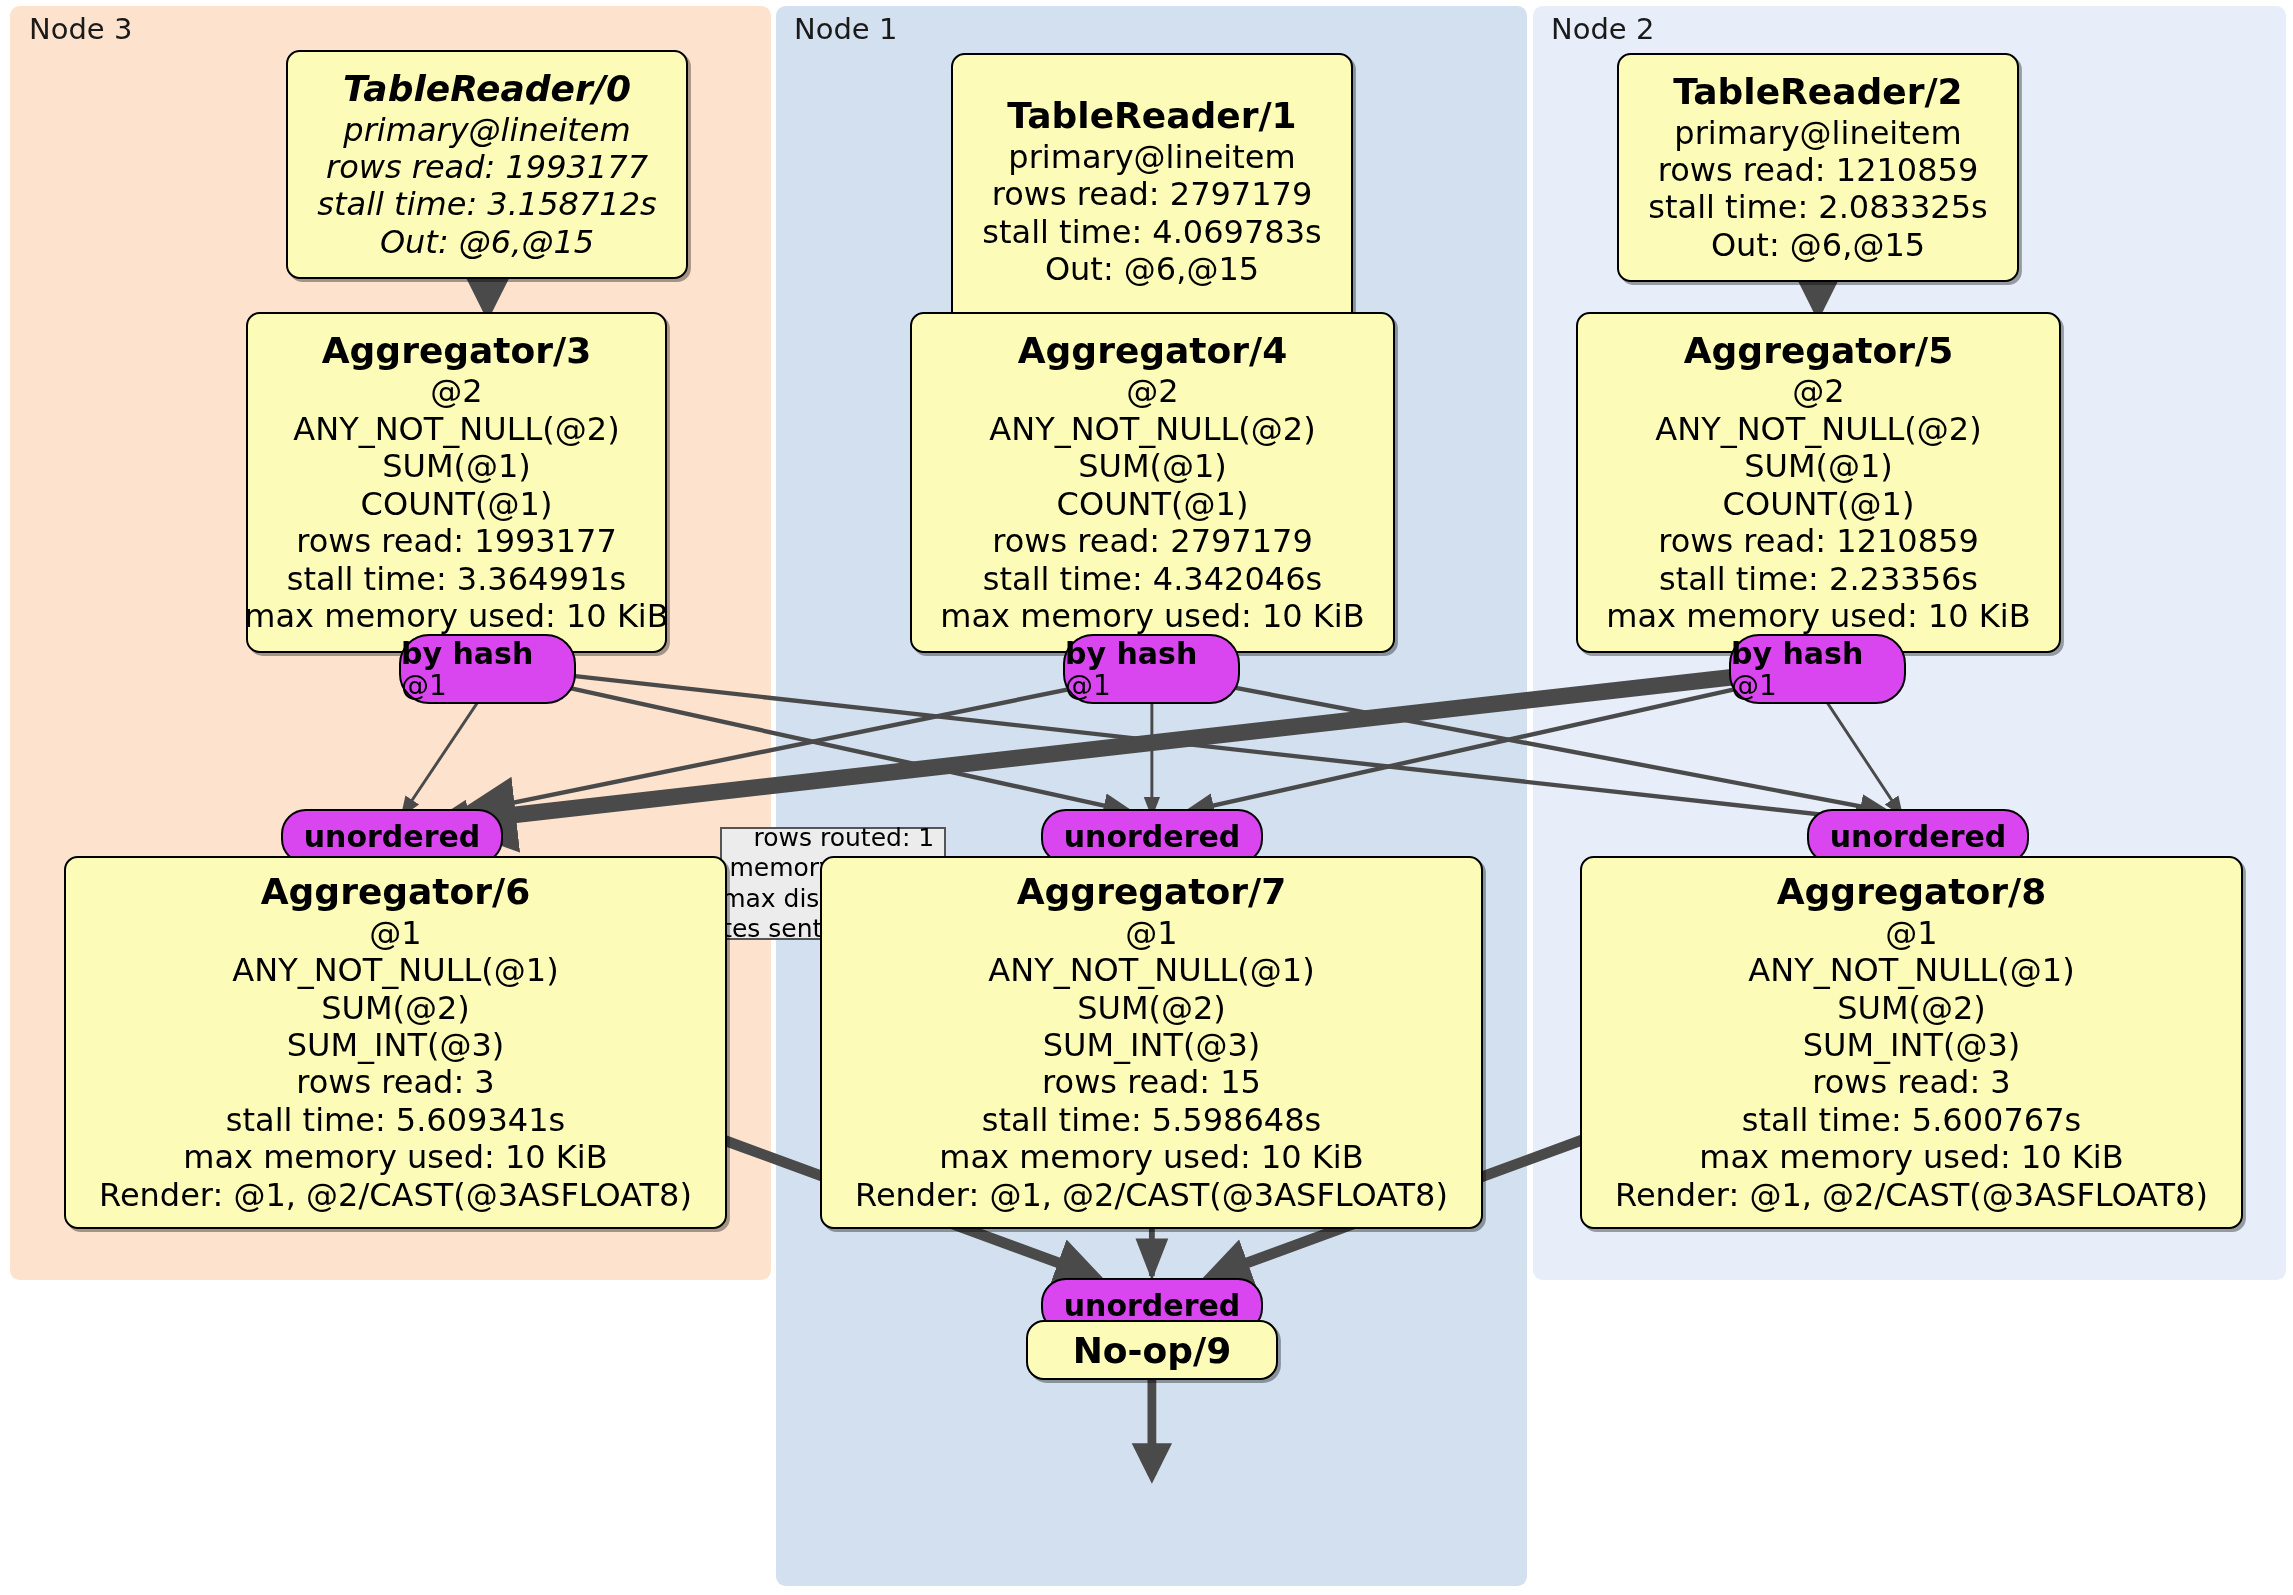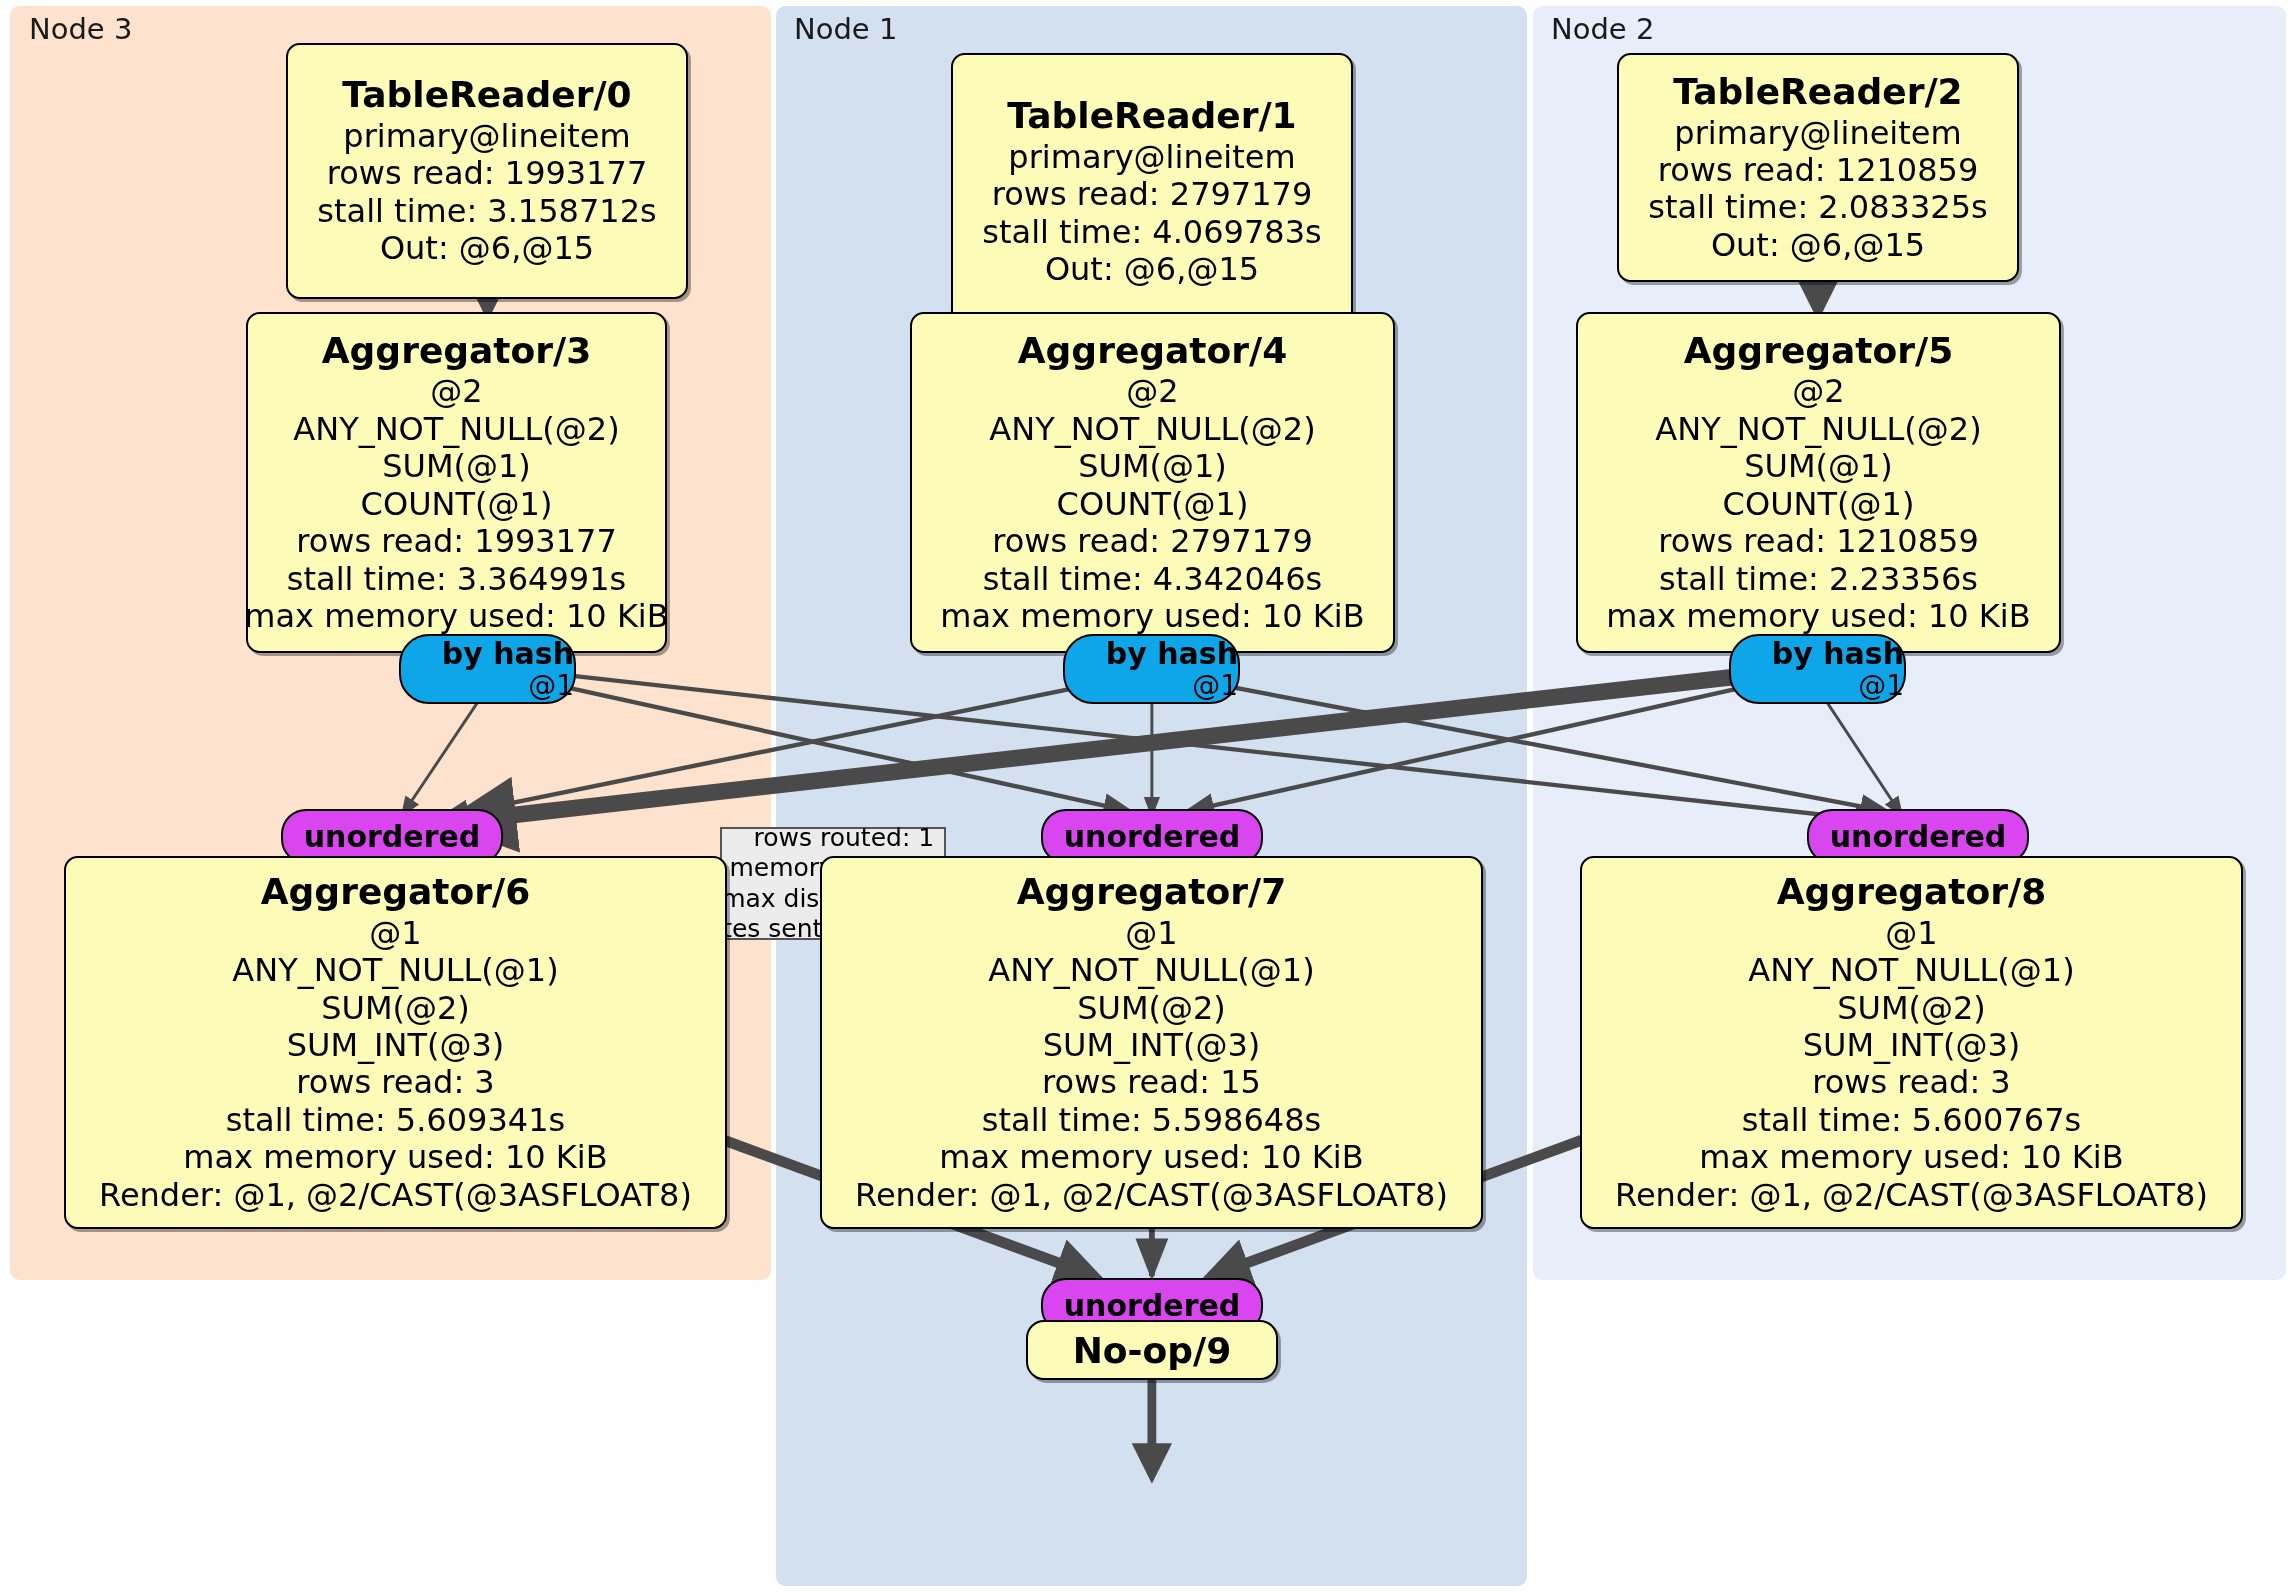--- a/index.html
+++ b/index.html
@@ -35,22 +35,22 @@
     position:absolute;box-sizing:border-box;
     background:#fcfcb8;border:2.9px solid #000;border-radius:18px;
     display:flex;align-items:center;justify-content:center;
     font-weight:bold;font-size:36px;color:#000;
     box-shadow:2.9px 2.9px 0 rgba(0,0,0,0.35);
   }
 
   
   .badge-hash{
     position:absolute;box-sizing:border-box;
-    background:#0ea5e9;border:2.9px solid #000;border-radius:30px;
-    display:flex;flex-direction:column;align-items:flex-end;justify-content:center;
+    background:#d946ef;border:2.9px solid #000;border-radius:30px;
+    display:flex;flex-direction:column;align-items:flex-start;justify-content:center;
     color:#000;line-height:1.12;
   }
   .badge-hash .b1{font-weight:bold;font-size:30px;}
   .badge-hash .b2{font-size:28px;}
 
   .badge-unordered{
     position:absolute;box-sizing:border-box;
     background:#d946ef;border:2.9px solid #000;border-radius:25px;
     display:flex;align-items:center;justify-content:center;
     font-weight:bold;font-size:30px;color:#000;
@@ -115,21 +115,21 @@
 
     <line x1="740" y1="1168" x2="1122" y2="1308" stroke="#4a4a4a" stroke-width="11" marker-end="url(#arFat)"></line>
 
     <line x1="1181" y1="1258" x2="1181" y2="1308" stroke="#4a4a4a" stroke-width="6" marker-end="url(#arThin)"></line>
 
     <line x1="1624" y1="1168" x2="1242" y2="1308" stroke="#4a4a4a" stroke-width="11" marker-end="url(#arFat)"></line>
 
     <line x1="1181" y1="1400" x2="1181" y2="1512" stroke="#4a4a4a" stroke-width="9" marker-end="url(#arFat)"></line>
   </svg>
 
-  <div class="node" style="left:286px;top:43px;width:402px;height:256px;">
+  <div class="node" style="left:286px;top:50px;width:402px;height:229px;font-style:italic;">
     <div class="ttl">TableReader/0</div>
     <div class="ln">primary@lineitem</div>
     <div class="ln">rows read: 1993177</div>
     <div class="ln">stall time: 3.158712s</div>
     <div class="ln">Out: @6,@15</div>
   </div>
 
   <div class="node" style="left:951px;top:53px;width:402px;height:278px;">
     <div class="ttl">TableReader/1</div>
     <div class="ln">primary@lineitem</div>

